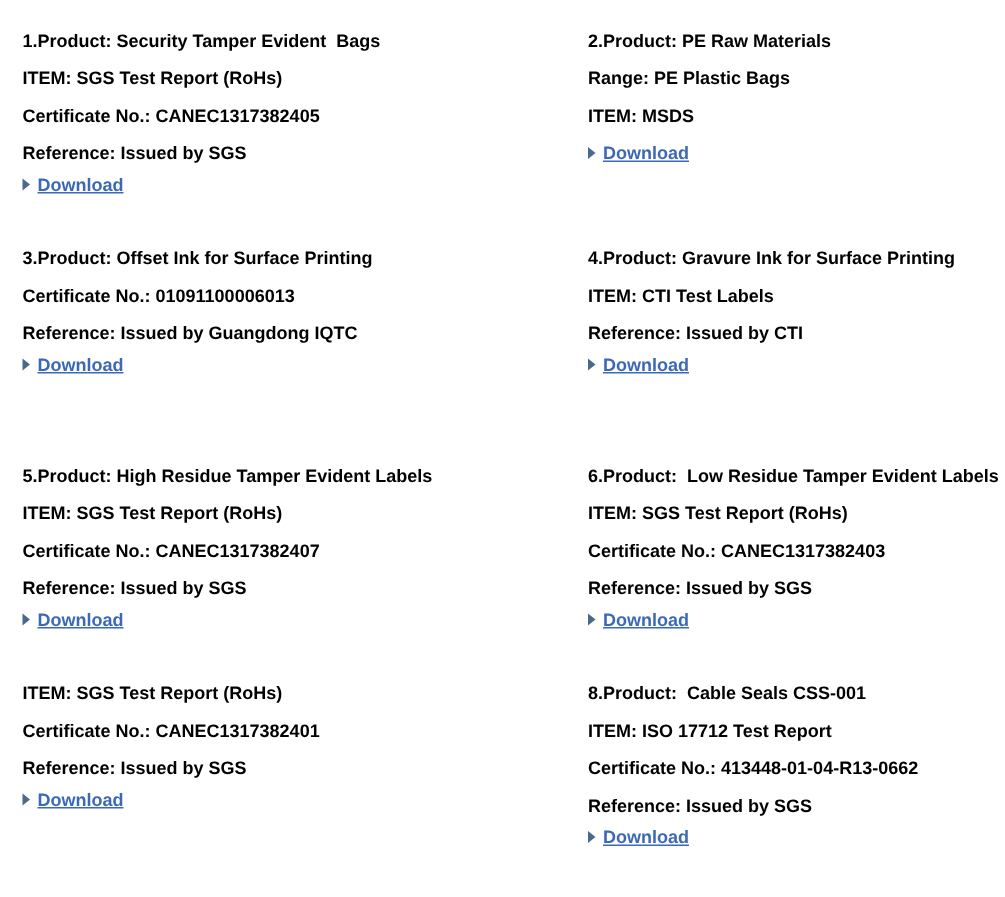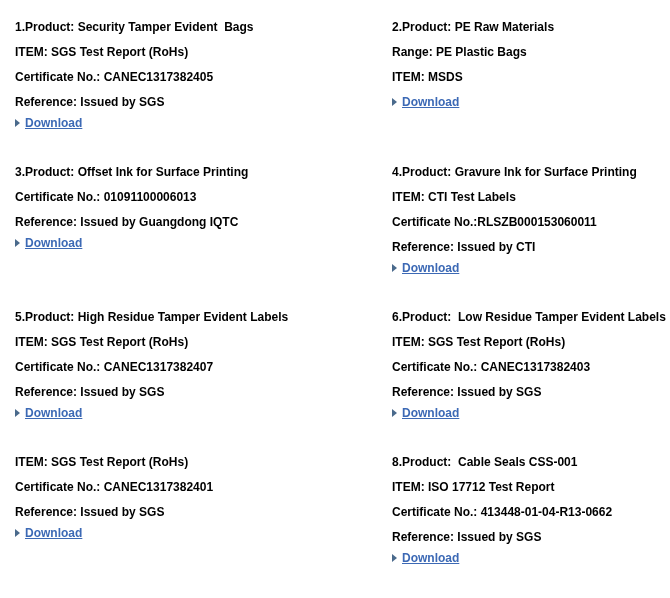--- a/index.html
+++ b/index.html
@@ -81,21 +81,20 @@
     <p class="field last"><span class="lbl">Reference:</span><span class="val"> Issued by Guangdong IQTC</span></p>
     <p class="dl-row">
         <span class="arrow"></span>
         <a class="dl">Download</a>
       </p>
   </div>
 
   <div class="cell">
     <p class="field"><span class="lbl">4.Product:</span><span class="val"> Gravure Ink for Surface Printing</span></p>
     <p class="field"><span class="lbl">ITEM:</span><span class="val"> CTI Test Labels</span></p>
-    <p class="field"><span class="lbl">Certificate No.:</span><span class="val">RLSZB000153060011</span></p>
     <p class="field last"><span class="lbl">Reference:</span><span class="val"> Issued by CTI</span></p>
     <p class="dl-row">
         <span class="arrow"></span>
         <a class="dl">Download</a>
       </p>
   </div>
 
   <div class="cell">
     <p class="field"><span class="lbl">5.Product:</span><span class="val"> High Residue Tamper Evident Labels</span></p>
     <p class="field"><span class="lbl">ITEM:</span><span class="val"> SGS Test Report (RoHs)</span></p>

